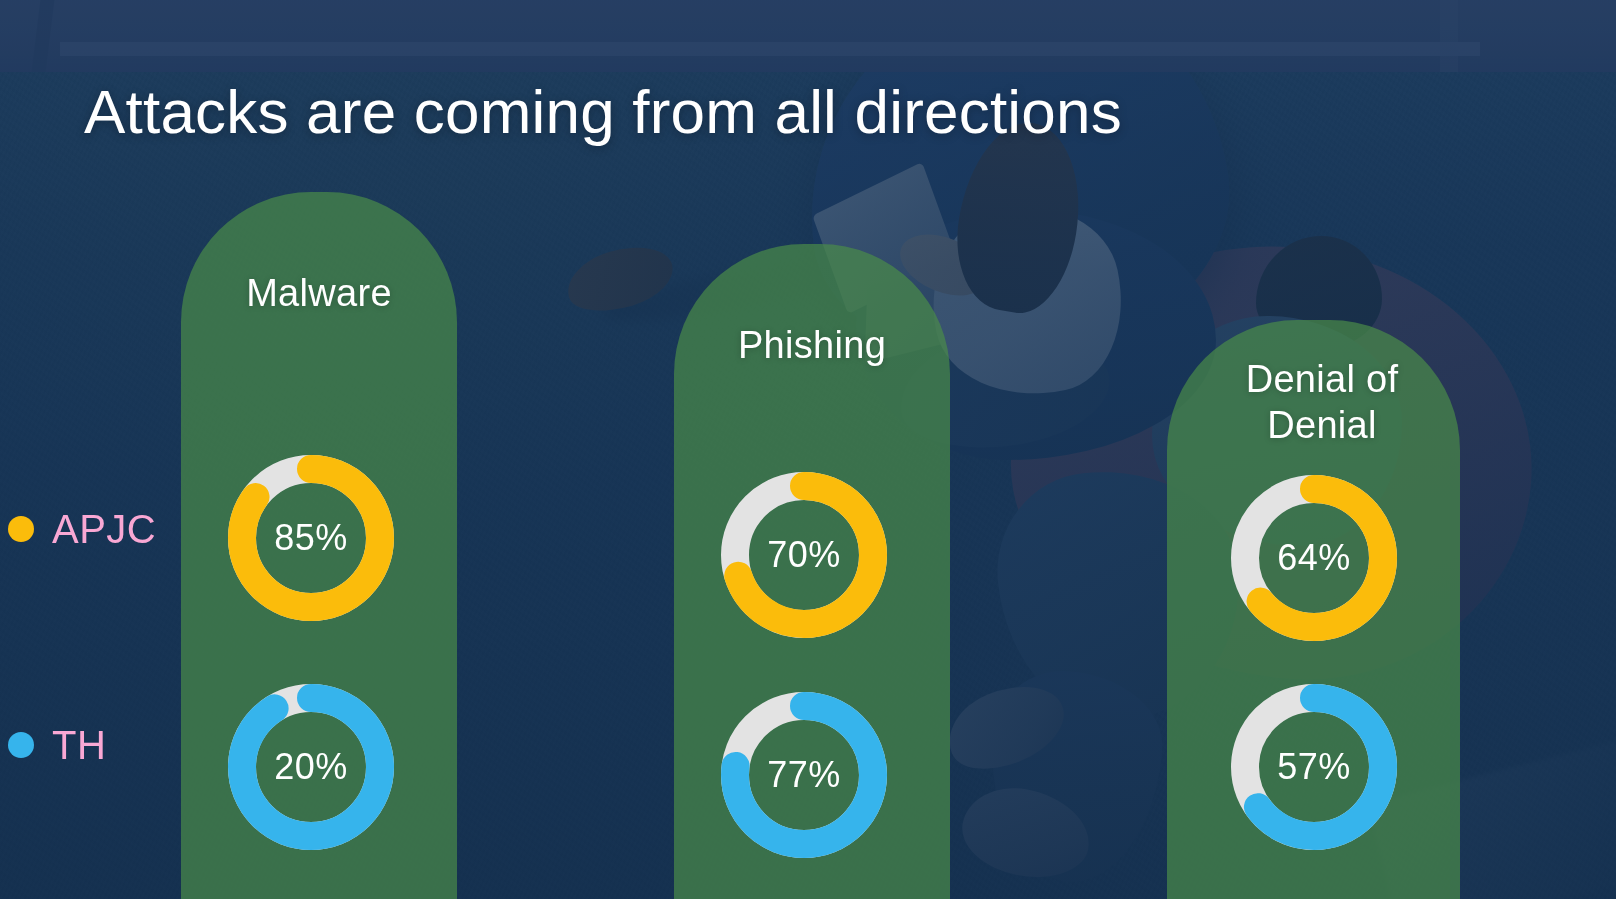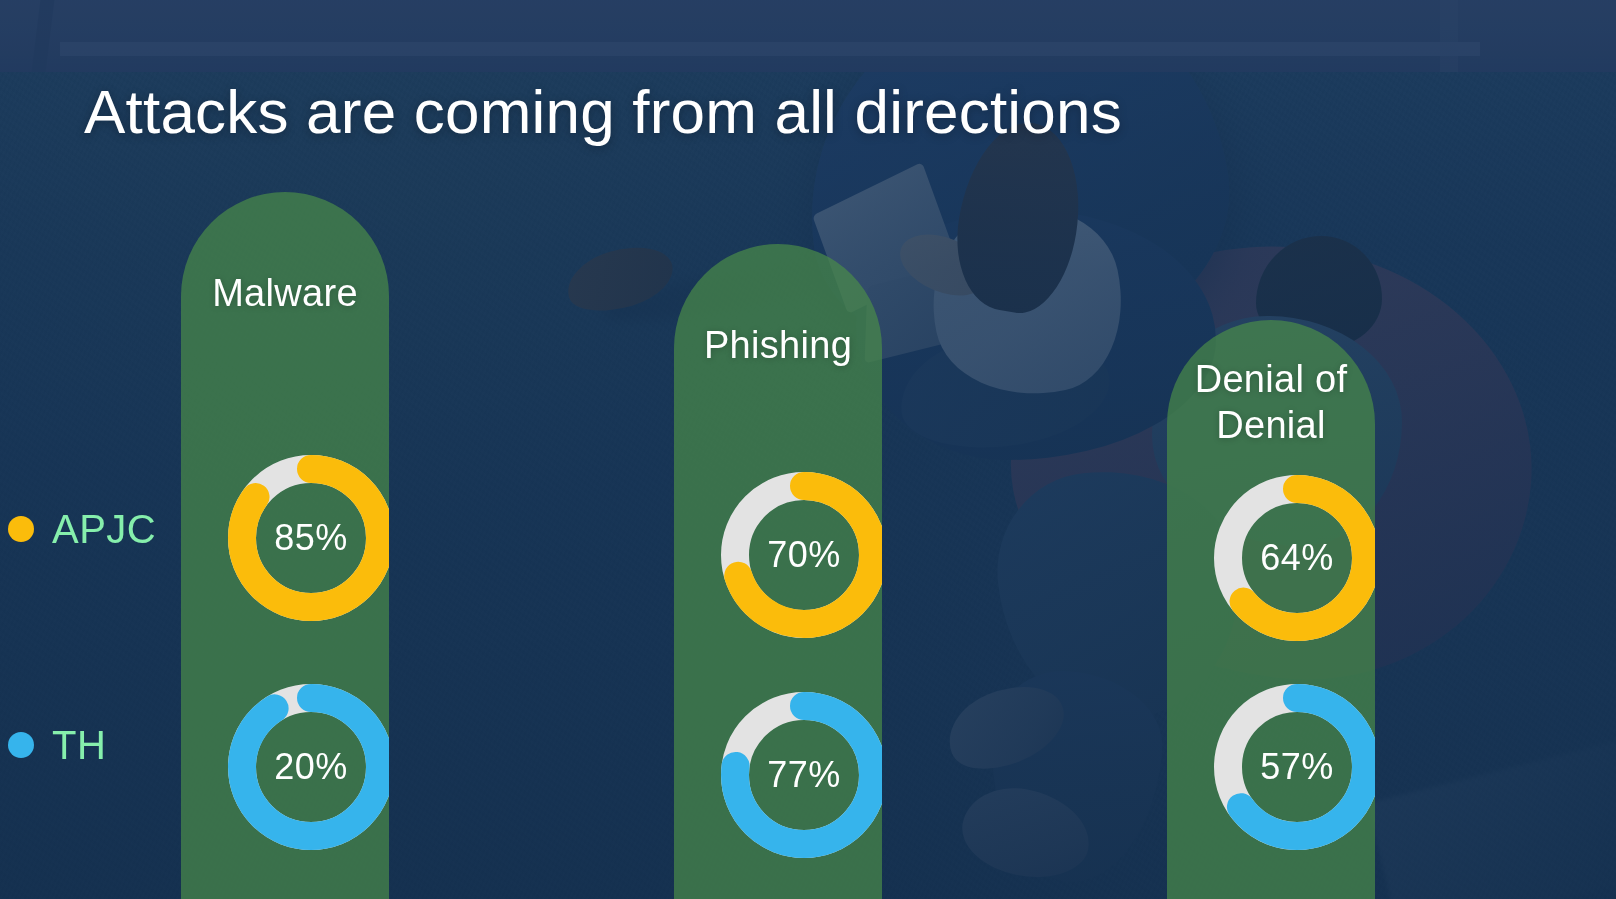--- a/index.html
+++ b/index.html
@@ -210,31 +210,31 @@
   }
   .legend-item.apjc { margin-top: 0; }
   .legend-item.th { margin-top: 168px; }
   .legend-dot {
     width: 26px;
     height: 26px;
     border-radius: 50%;
     flex: 0 0 auto;
   }
   .legend-label {
-    color: #86efac;
+    color: #f9a8d4;
     font-size: 40px;
     font-weight: 300;
     letter-spacing: 0.5px;
     white-space: nowrap;
   }
 
   
   .card {
     position: absolute;
-    width: 208px;
+    width: 276px;
     background: rgba(74,140,72,0.70);
     border-radius: 130px 130px 0 0;
     overflow: hidden;
   }
   .card-inner {
     position: relative;
     height: 100%;
   }
   .card-title {
     position: absolute;
@@ -363,21 +363,21 @@
       <div class="donut" style="left:47px; top:448px;">
         <svg viewBox="0 0 166 166">
           <circle cx="83" cy="83" r="69" fill="none" stroke="#e3e3e3" stroke-width="28"></circle>
           <circle cx="83" cy="83" r="69" fill="none" stroke="#36b4ec" stroke-width="28" stroke-linecap="round" stroke-dasharray="333.83 433.54" stroke-dashoffset="0" transform="rotate(-90 83 83)"></circle>
         </svg>
         <div class="donut-value">77%</div>
       </div>
     </div>
   </div>
 
-  <div class="card" style="left: 1167px; top: 320px; height: 579px; background: rgba(74, 140, 72, 0.7);">
+  <div class="card" style="left: 1167px; top: 320px; height: 579px; background: rgba(74, 140, 72, 0.7); padding-left: 17px;">
     <div class="card-inner">
       <div class="card-title" style="top:36px;">
         <div>Denial of</div>
         <div>Denial</div>
       </div>
 
       <div class="donut" style="left:47px; top:155px;">
         <svg viewBox="0 0 166 166">
           <circle cx="83" cy="83" r="69" fill="none" stroke="#e3e3e3" stroke-width="28"></circle>
           <circle cx="83" cy="83" r="69" fill="none" stroke="#fbbc0b" stroke-width="28" stroke-linecap="round" stroke-dasharray="277.47 433.54" stroke-dashoffset="0" transform="rotate(-90 83 83)"></circle>

